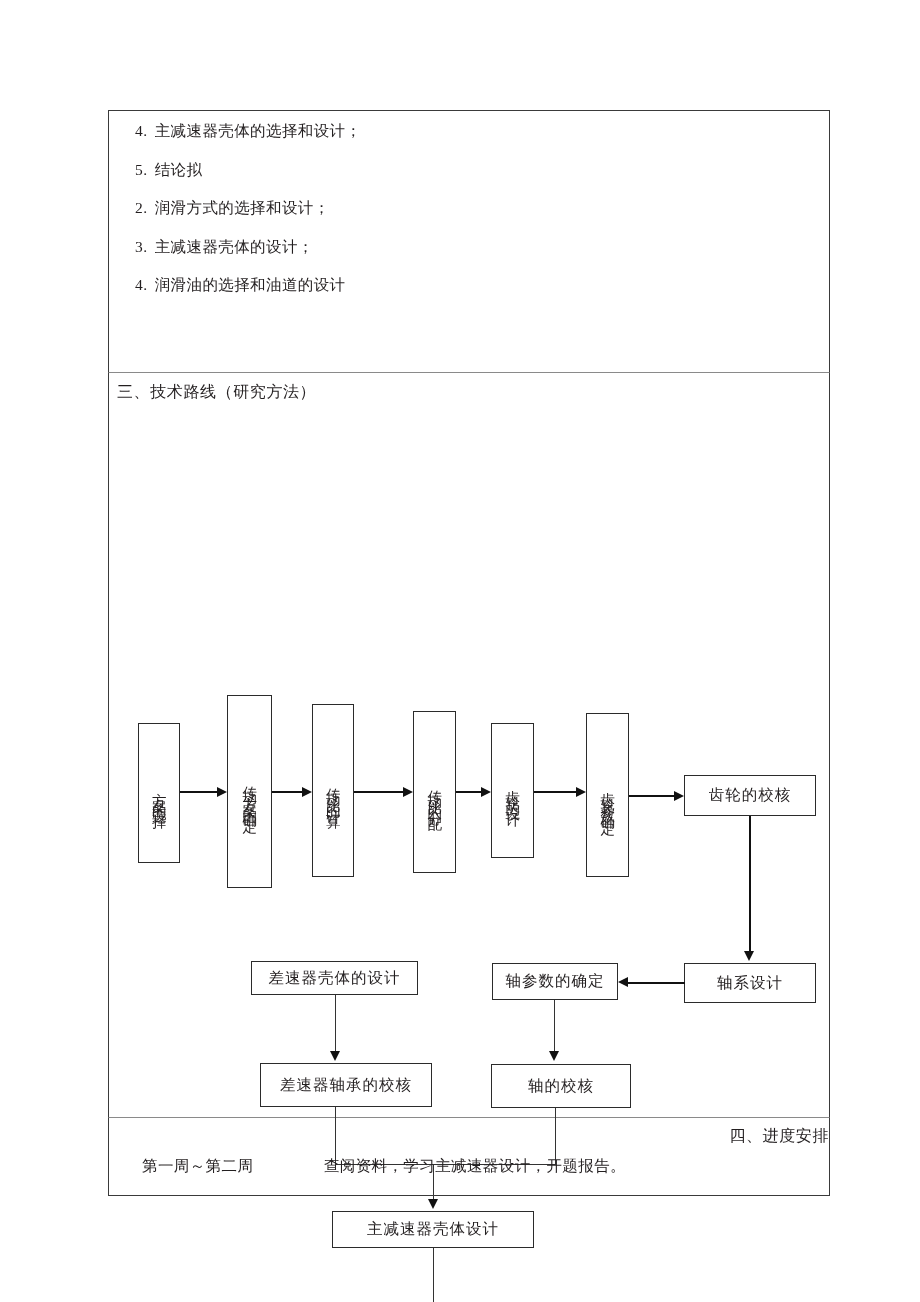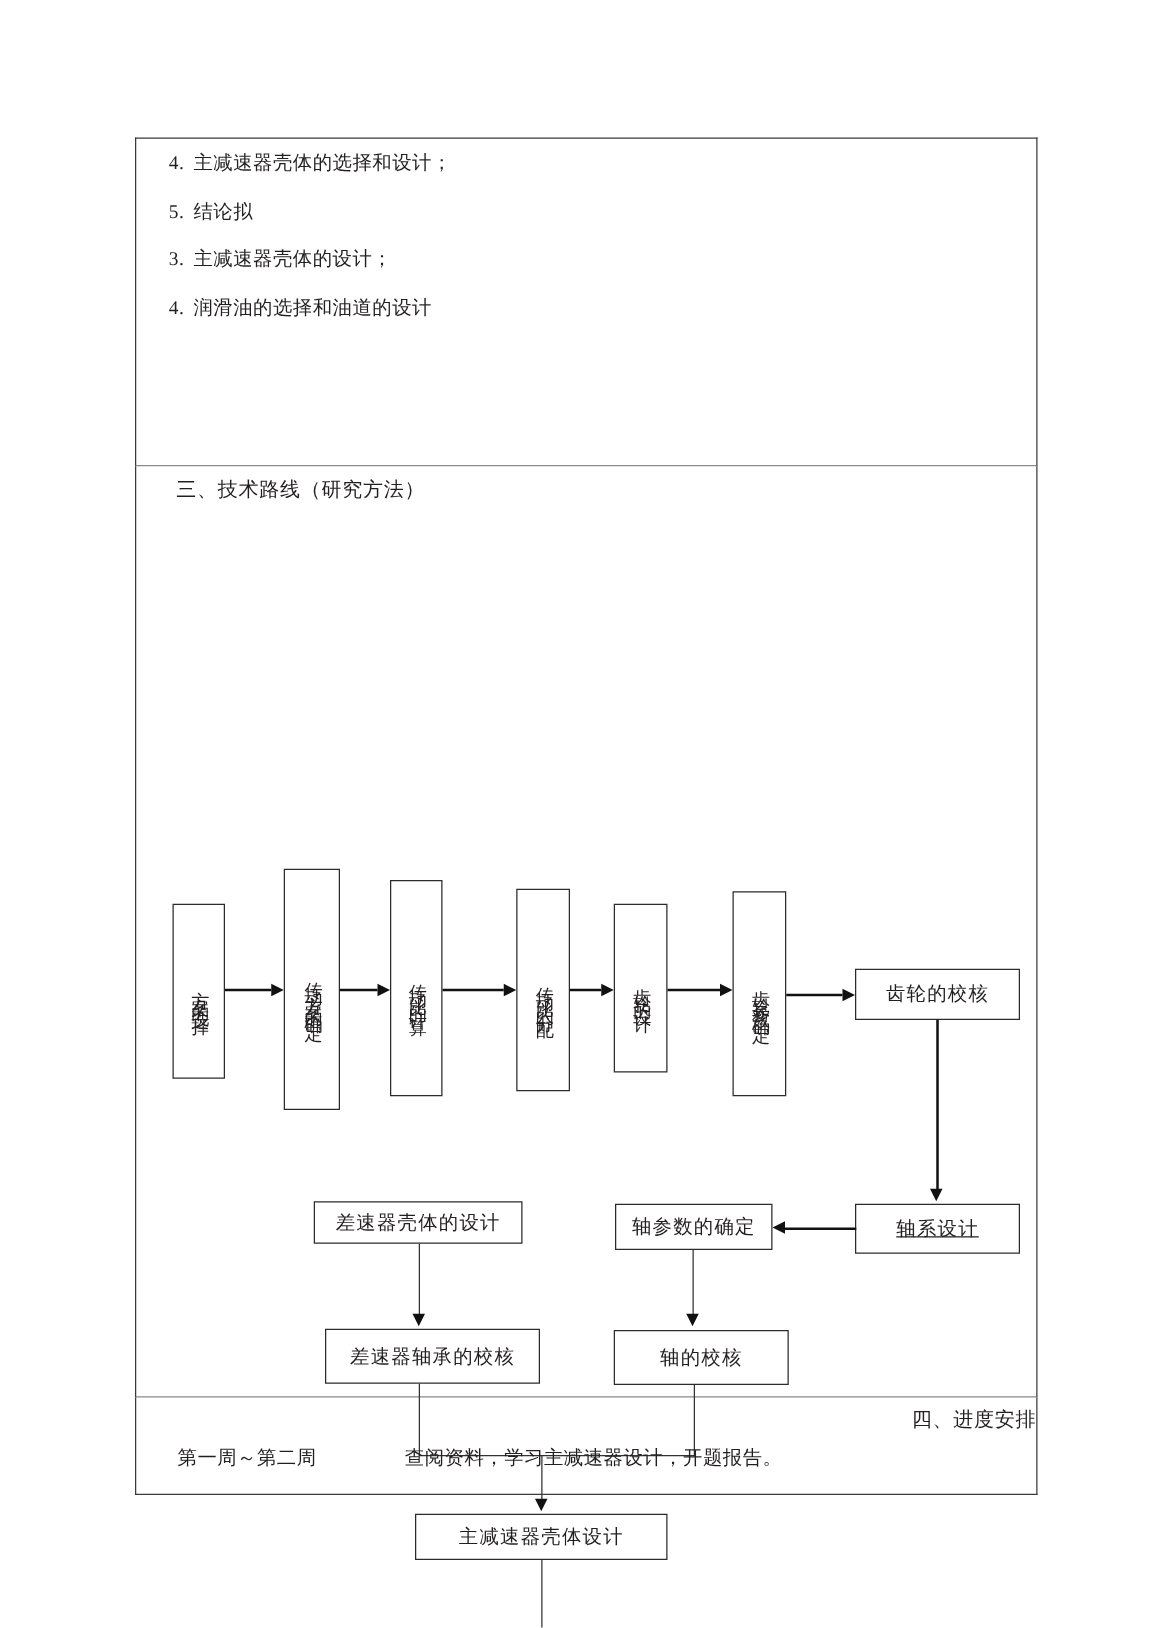--- a/index.html
+++ b/index.html
@@ -35,21 +35,20 @@
     box-sizing: border-box;
   }
   .row-top {
     border-top: 1.4px solid #3a3a3a;
     border-bottom: 1.2px solid #8a8a8a;
     height: 263px;
   }
   .row-mid {
     border-bottom: 1.2px solid #8a8a8a;
     height: 745px;
-    padding-left: 24px;
   }
   .row-bot {
     border-bottom: 1.4px solid #3a3a3a;
     height: 78px;
   }
 
   
   .txt-list {
     padding: 12px 0 0 26px;
   }
@@ -161,20 +160,24 @@
       <div class="txt-list">
         <div class="txt-line">
           <span class="num">4.</span>
           <span>主减速器壳体的选择和设计；</span>
         </div>
         <div class="txt-line">
           <span class="num">5.</span>
           <span>结论拟</span>
         </div>
         <div class="txt-line">
+          <span class="num">2.</span>
+          <span>润滑方式的选择和设计；</span>
+        </div>
+        <div class="txt-line">
           <span class="num">3.</span>
           <span>主减速器壳体的设计；</span>
         </div>
         <div class="txt-line">
           <span class="num">4.</span>
           <span>润滑油的选择和油道的设计</span>
         </div>
       </div>
     </div>
 
@@ -198,21 +201,21 @@
         <div class="fbox vbox" style="left:382px; top:350px; width:43px;  height:135px;">
           <span>齿轮的设计</span>
         </div>
         <div class="fbox vbox" style="left:477px; top:340px; width:43px;  height:164px;">
           <span>齿轮参数确定</span>
         </div>
 
         <div class="fbox hbox" style="left:575px; top:402px; width:132px; height:41px;">
           <span>齿轮的校核</span>
         </div>
-        <div class="fbox hbox" style="left:575px; top:590px; width:132px; height:40px;text-decoration:underline;">
+        <div class="fbox hbox" style="left:575px; top:590px; width:132px; height:40px;">
           <span>轴系设计</span>
         </div>
 
         <div class="fbox hbox" style="left:383px; top:590px; width:126px; height:37px;">
           <span>轴参数的确定</span>
         </div>
         <div class="fbox hbox" style="left:142px; top:588px; width:167px; height:34px;">
           <span>差速器壳体的设计</span>
         </div>
         <div class="fbox hbox" style="left:151px; top:690px; width:172px; height:44px;font-family:Liberation Serif, serif;">

